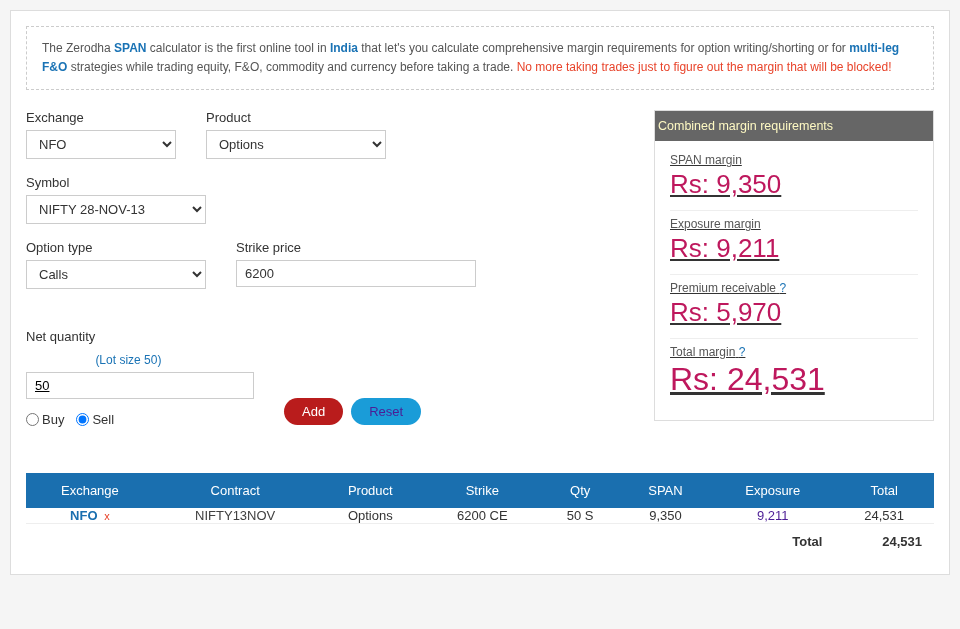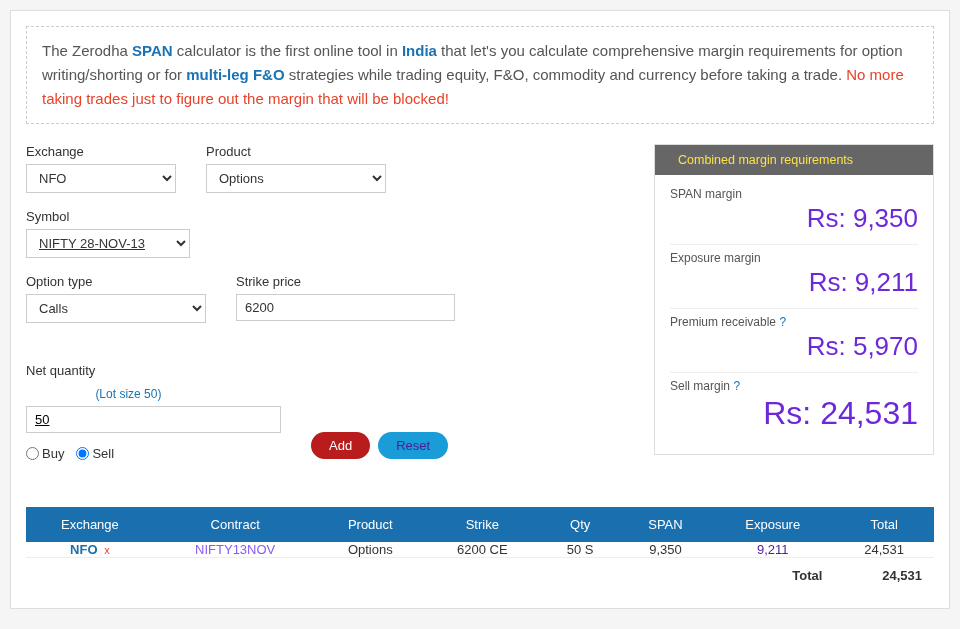--- a/index.html
+++ b/index.html
@@ -14,21 +14,21 @@
       background: #fff;
       border: 1px solid #ddd;
       padding: 15px;
       max-width: 940px;
       margin: 0 auto;
     }
     .info-box {
       border: 1px dashed #ccc;
       padding: 12px 15px;
       margin-bottom: 20px;
-      font-size: 15px;
+      font-size: 12px;
       line-height: 1.6;
       color: #555;
     }
     .info-box .highlight-blue { color: #1a73b5; font-weight: bold; }
     .info-box .highlight-red { color: #e8432a; }
     .form-section {
       display: flex;
       gap: 20px;
       align-items: flex-start;
     }
@@ -53,23 +53,23 @@
     .form-group input[type="text"],
     .form-group input[type="number"] {
       border: 1px solid #ccc;
       padding: 5px 8px;
       font-size: 13px;
       color: #333;
       background: #fff;
     }
     .exchange-select { width: 150px; }
     .product-select { width: 180px; }
-    .symbol-select { width: 164px; text-decoration: underline; }
+    .symbol-select { width: 180px; }
     .option-type-select { width: 180px; }
-    .strike-input { width: 219px; padding: 5px 8px; }
+    .strike-input { width: 240px; padding: 5px 8px; }
     .net-qty-row {
       display: flex;
       flex-direction: column;
       gap: 5px;
     }
     .net-qty-label-row {
       display: flex;
       align-items: center;
     }
     .lot-size-text {
@@ -108,41 +108,41 @@
       cursor: pointer;
       font-size: 13px;
     }
     .margin-box {
       width: 280px;
       border: 1px solid #ddd;
       flex-shrink: 0;
     }
     .margin-box-header {
       background: #666;
-      color: #fde047;
-      padding: 8px 23px;
+      color: #fef9c3;
+      padding: 8px 3px;
       font-size: 12.5px;
     }
     .margin-box-body {
       padding: 12px 15px;
     }
     .margin-item {
       margin-bottom: 10px;
+      text-decoration: underline;
     }
     .margin-item .label {
       font-size: 12px;
       color: #555;
       margin-bottom: 2px;
     }
     .margin-item .label .question { color: #1a73b5; cursor: pointer; }
     .margin-value {
       font-size: 26px;
-      color: #6d28d9;
+      color: #be185d;
       font-weight: normal;
-      text-align: right;
     }
     .total-margin-value {
       font-size: 32px;
     }
     .divider { border: none; border-top: 1px solid #eee; margin: 6px 0; }
     
     .results-table {
       width: 100%;
       border-collapse: collapse;
       margin-top: 30px;
@@ -168,25 +168,25 @@
     }
     .results-table tfoot tr {
       background: #fff;
     }
     .results-table tfoot td {
       padding: 10px 12px;
       font-size: 13px;
       font-weight: bold;
       text-align: right;
     }
-    .link-blue { color: #8b5cf6; text-decoration: none; }
+    .link-blue { color: #404040; text-decoration: none; }
     .exchange-cell { color: #1a6faf; font-weight: bold; }
     .remove-x { color: #e8432a; font-size: 11px; margin-left: 3px; cursor: pointer; }
     .exposure-val { color: #4c1d95; }
-    .full-width-qty { width: 255px; text-decoration: underline; }
+    .full-width-qty { width: 228px; text-decoration: underline; }
   </style>
 </head>
 <body>
 
 <div class="main-container">
 
   <div class="info-box">
     <span>
       The Zerodha <span class="highlight-blue">SPAN</span>
       calculator is the first online tool in <span class="highlight-blue">India</span>
@@ -292,21 +292,21 @@
           <div class="label">
             <span>Premium receivable</span>
             <span class="question">?</span>
           </div>
           <div class="margin-value">Rs: 5,970</div>
         </div>
         <hr class="divider">
 
         <div class="margin-item">
           <div class="label">
-            <span>Sell margin</span>
+            <span>Total margin</span>
             <span class="question">?</span>
           </div>
           <div class="margin-value total-margin-value">Rs: 24,531</div>
         </div>
 
       </div>
     </div>
   </div>
 
   <table class="results-table">

